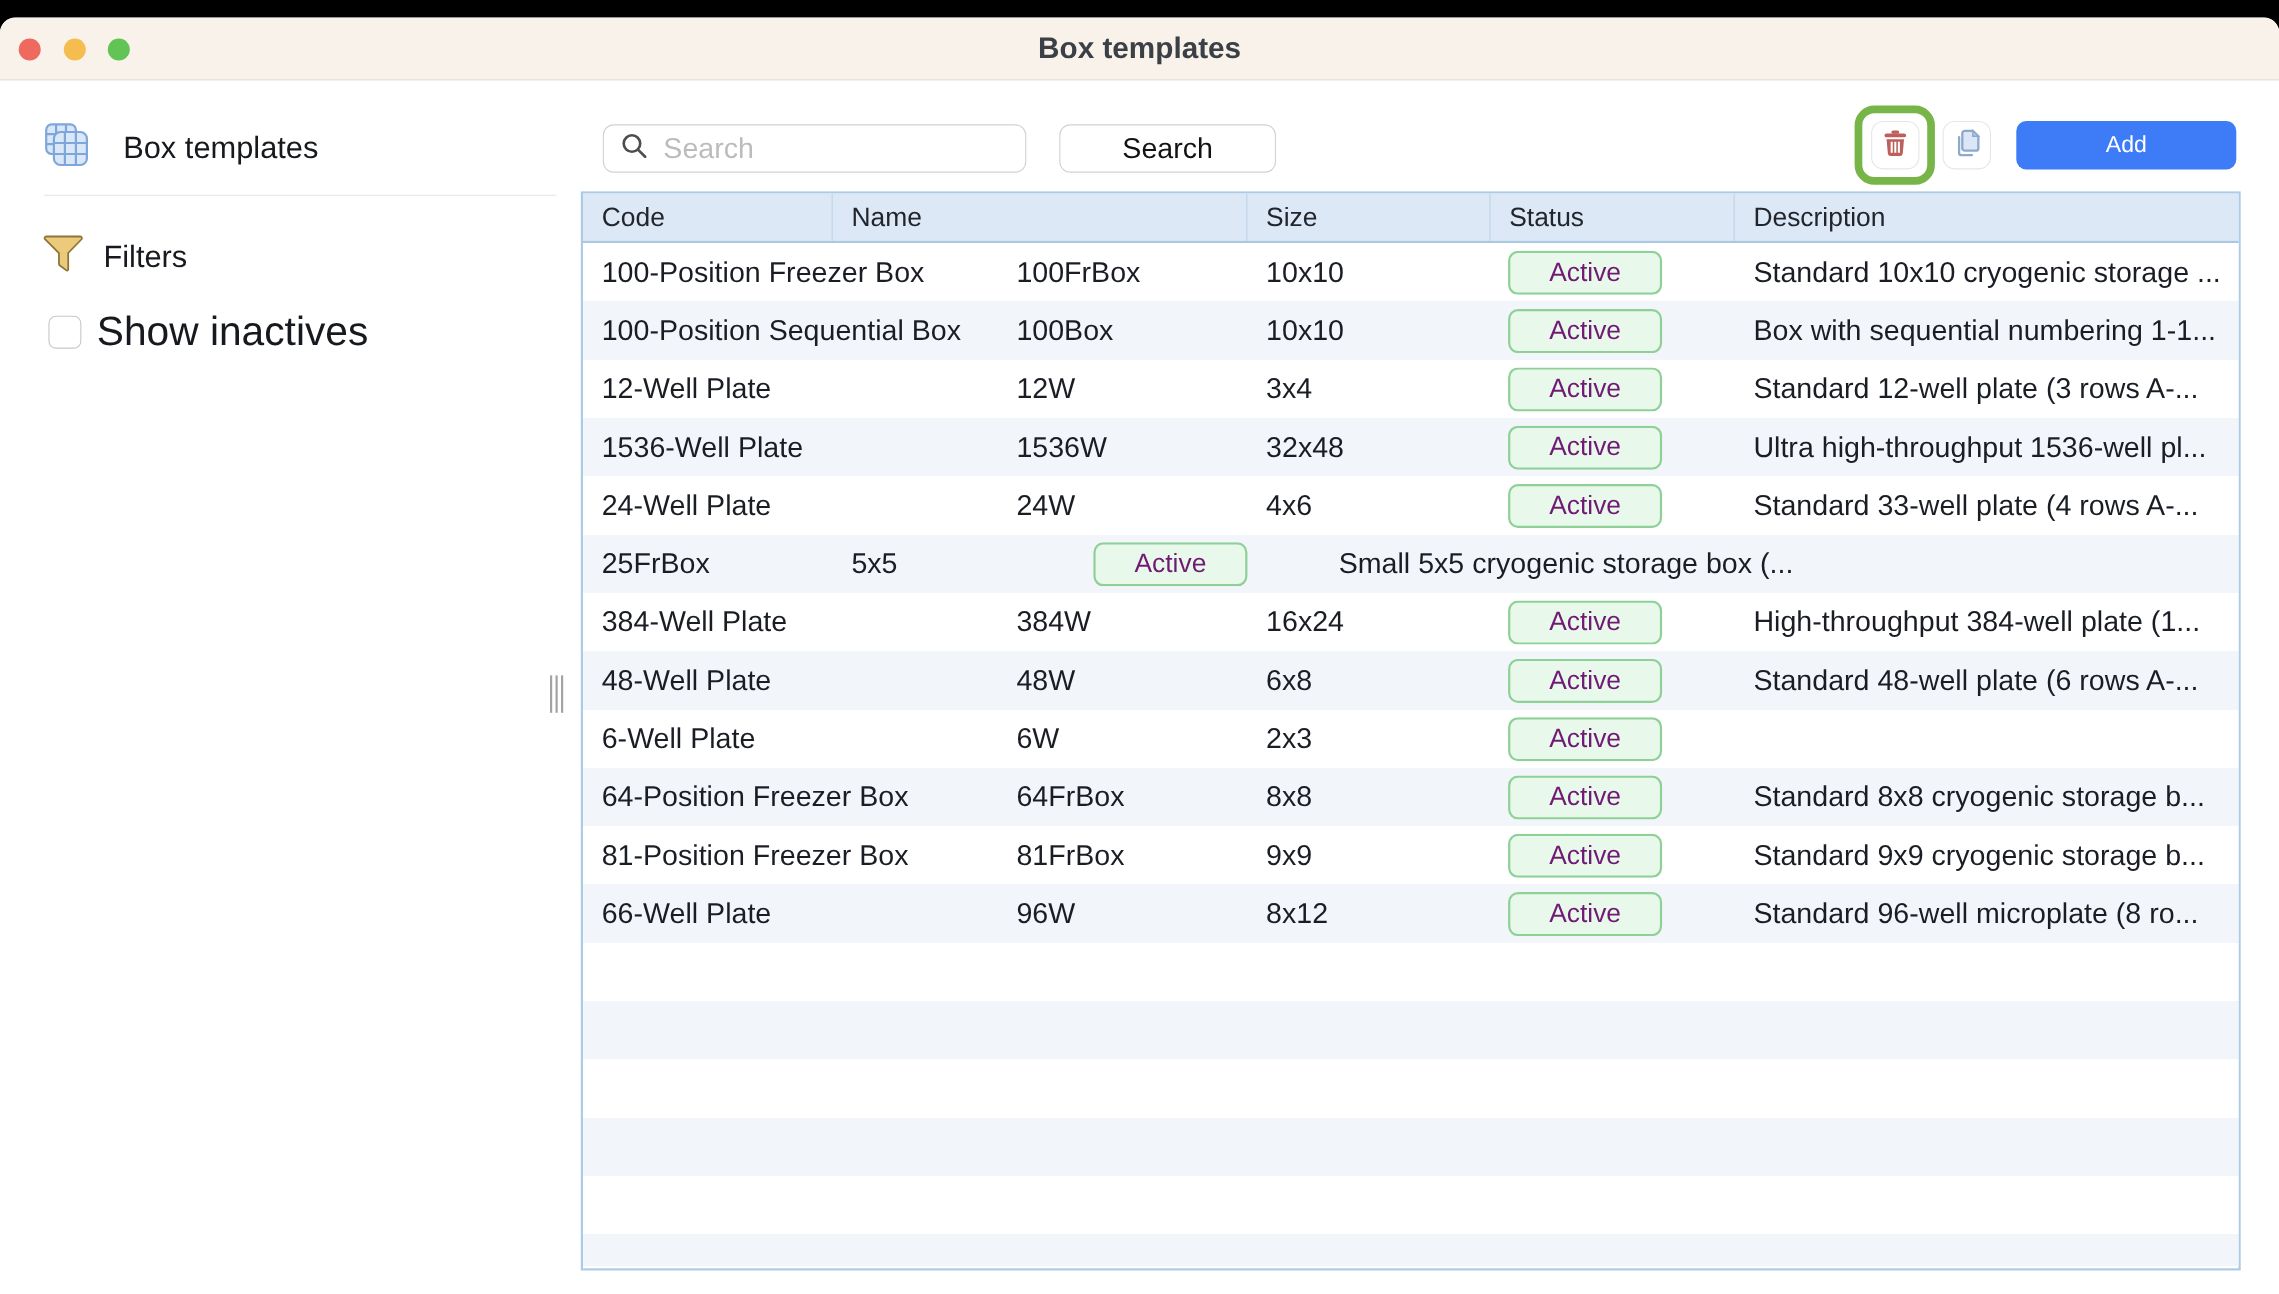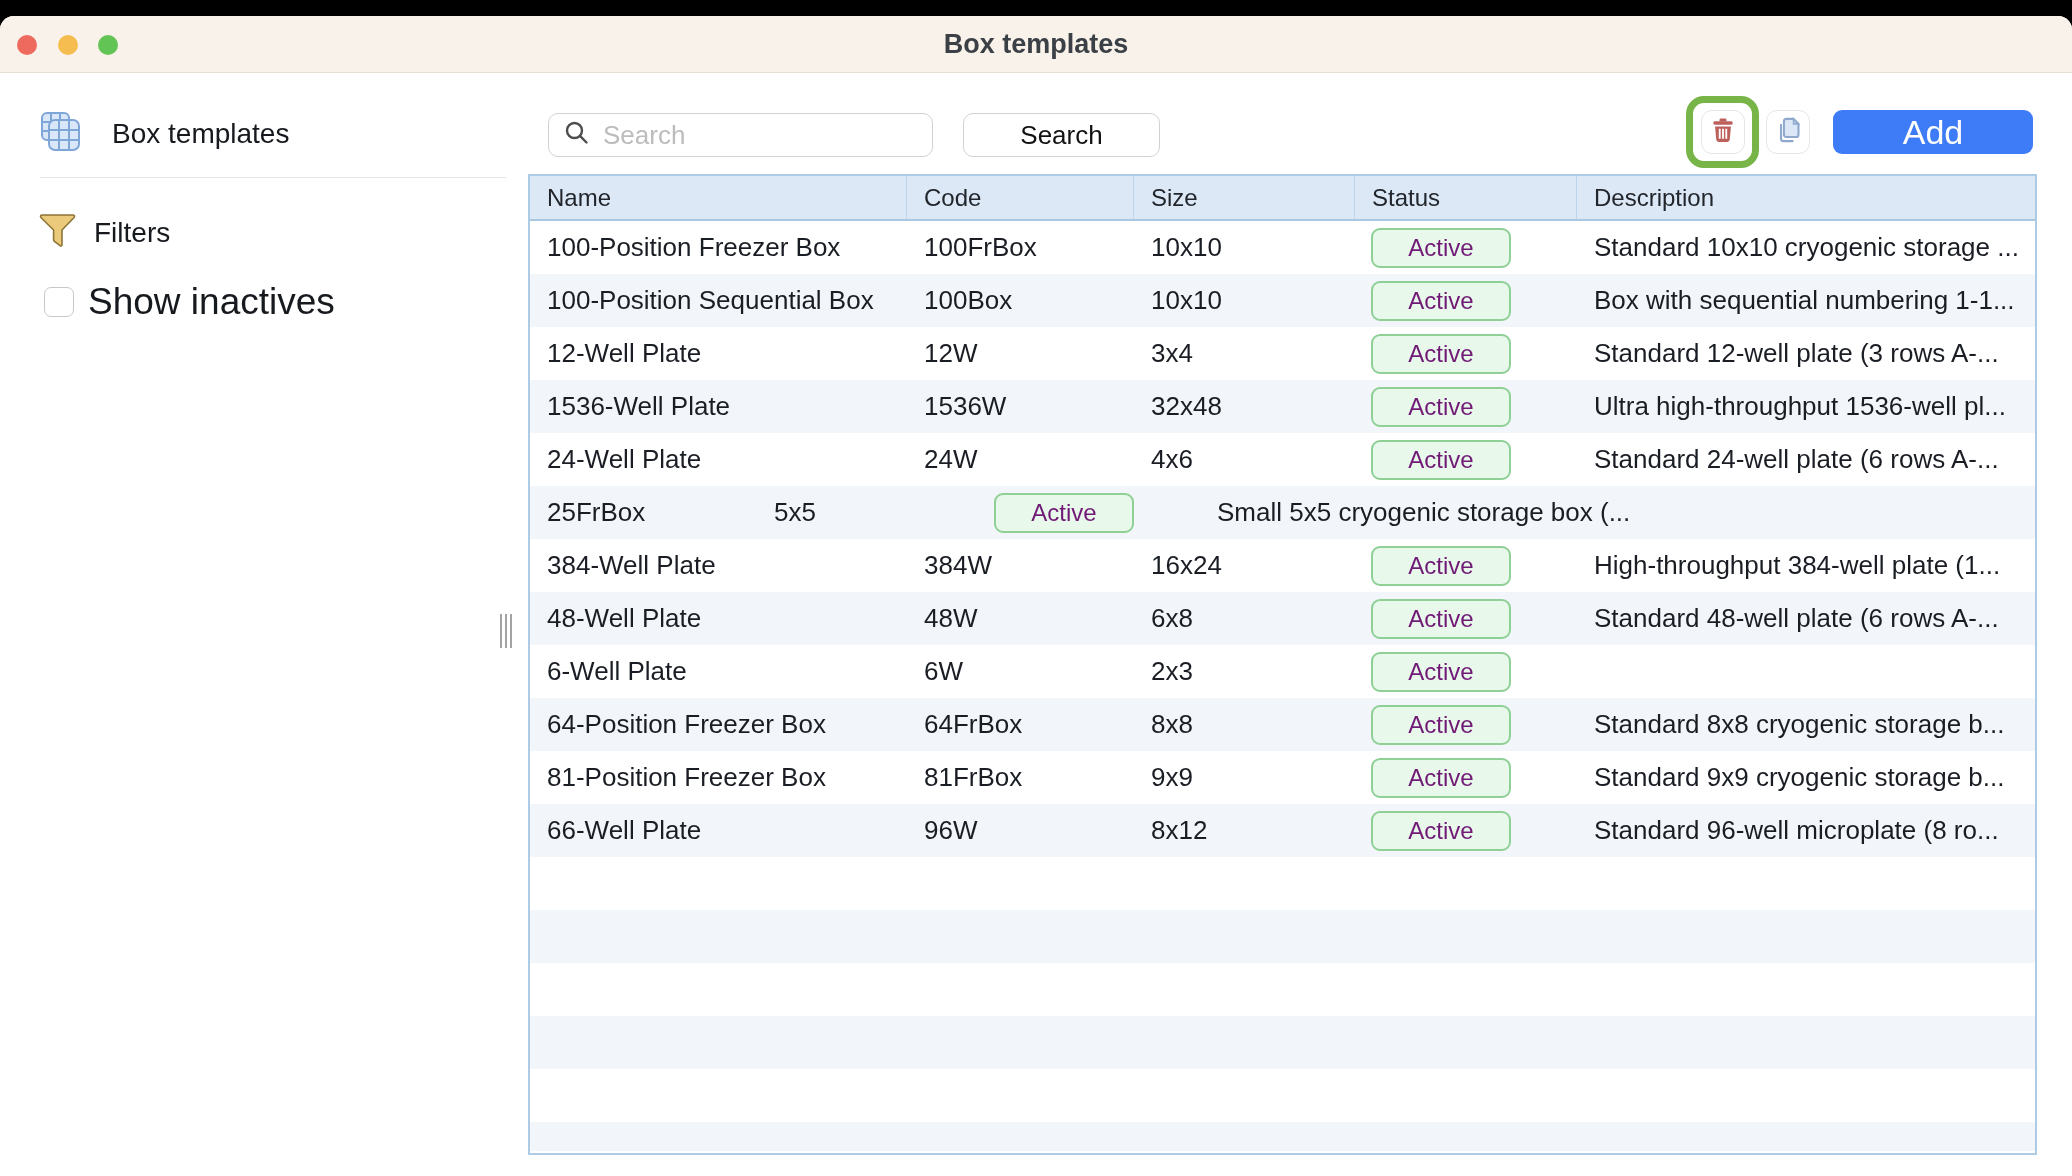--- a/index.html
+++ b/index.html
@@ -56,21 +56,21 @@
   .icon-btn{
     position:absolute;top:94px;width:44px;height:44px;background:#fff;
     border:1px solid #e6e6e6;border-radius:11px;
     display:flex;align-items:center;justify-content:center;
   }
   .delete-btn{left:1701px;}
   .copy-btn{left:1766px;}
   .add-btn{
     position:absolute;left:1833px;top:94px;width:200px;height:44px;
     background:#3d7bf7;border:none;border-radius:9px;
-    color:#fff;font-size:34px;display:flex;align-items:center;justify-content:center;
+    color:#fff;font-size:21px;display:flex;align-items:center;justify-content:center;
   }
   
   .table{
     position:absolute;left:528px;top:158px;width:1509px;height:981px;
     border:2px solid #aecbe5;background:#fff;
   }
   .thead{
     display:flex;height:45px;background:#dce8f5;border-bottom:2px solid #a9c8e2;
   }
   .th{
@@ -186,22 +186,22 @@
         </svg>
       </span>
     </div>
 
     <div class="add-btn">
       <span>Add</span>
     </div>
 
     <div class="table">
       <div class="thead">
+        <div class="th c-code">Code</div>
         <div class="th c-name">Name</div>
-        <div class="th c-code">Code</div>
         <div class="th c-size">Size</div>
         <div class="th c-status" style="padding-left:17px;">Status</div>
         <div class="th c-desc">Description</div>
       </div>
       <div class="tbody" id="table-body">
           <div class="tr">
     <div class="td c-name">100-Position Freezer Box</div>
     <div class="td c-code">100FrBox</div>
     <div class="td c-size">10x10</div>
     <div class="td c-status">
@@ -236,21 +236,21 @@
     </div>
     <div class="td c-desc">Ultra high-throughput 1536-well pl...</div>
   </div>
           <div class="tr">
     <div class="td c-name">24-Well Plate</div>
     <div class="td c-code">24W</div>
     <div class="td c-size">4x6</div>
     <div class="td c-status">
       <span class="badge">Active</span>
     </div>
-    <div class="td c-desc">Standard 24-well plate (6 rows A-...</div>
+    <div class="td c-desc">Standard 33-well plate (4 rows A-...</div>
   </div>
           <div class="tr">
     <div class="td c-code">25FrBox</div>
     <div class="td c-size">5x5</div>
     <div class="td c-status">
       <span class="badge">Active</span>
     </div>
     <div class="td c-desc">Small 5x5 cryogenic storage box (...</div>
   </div>
           <div class="tr">

